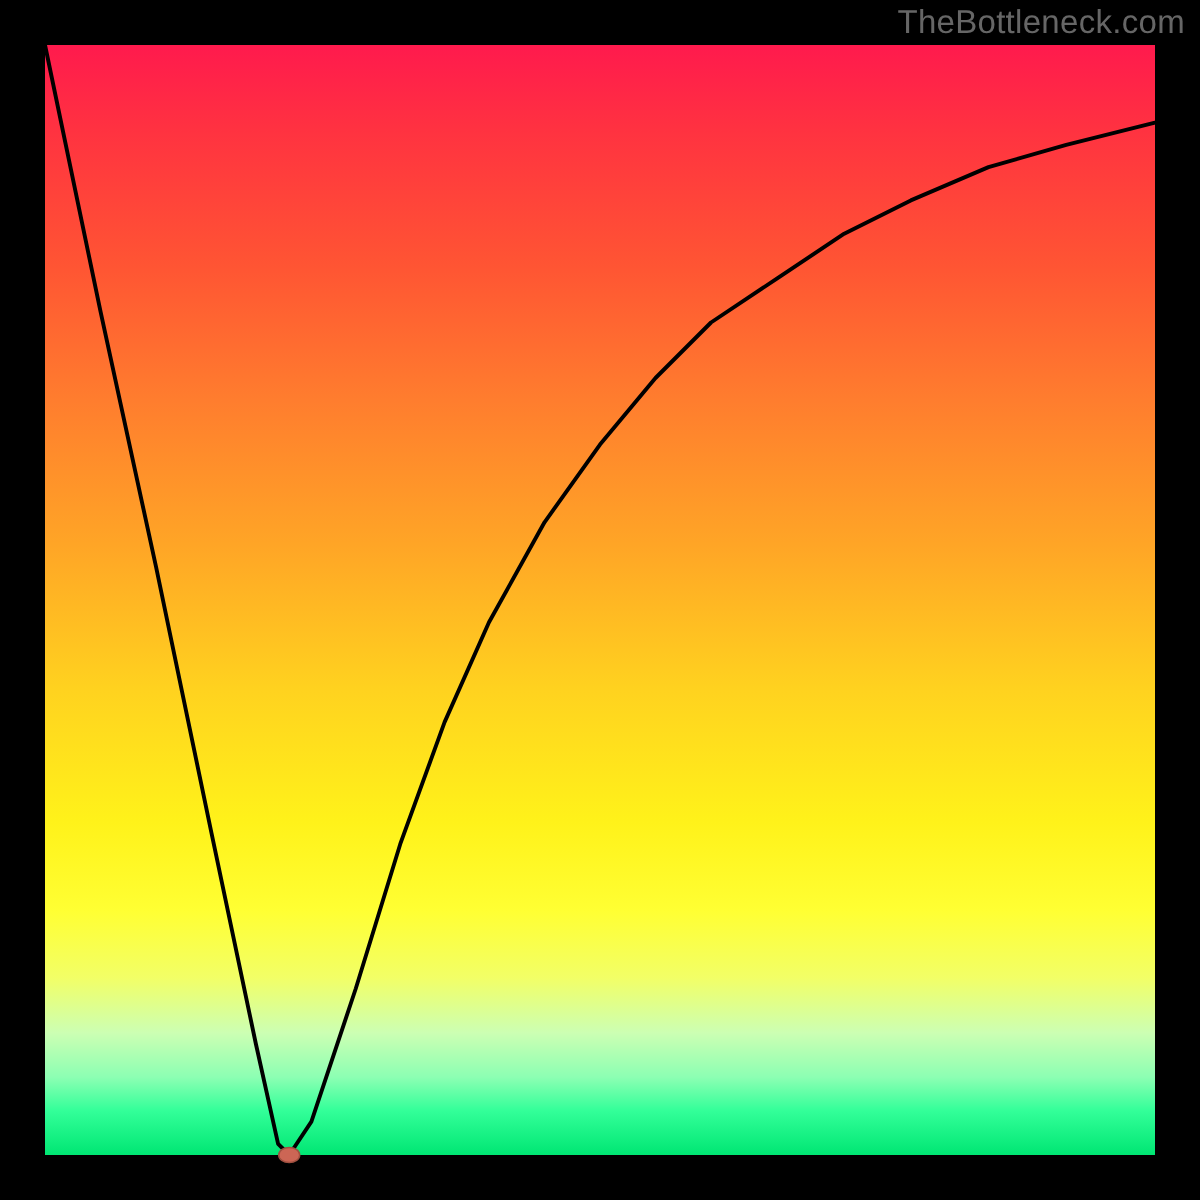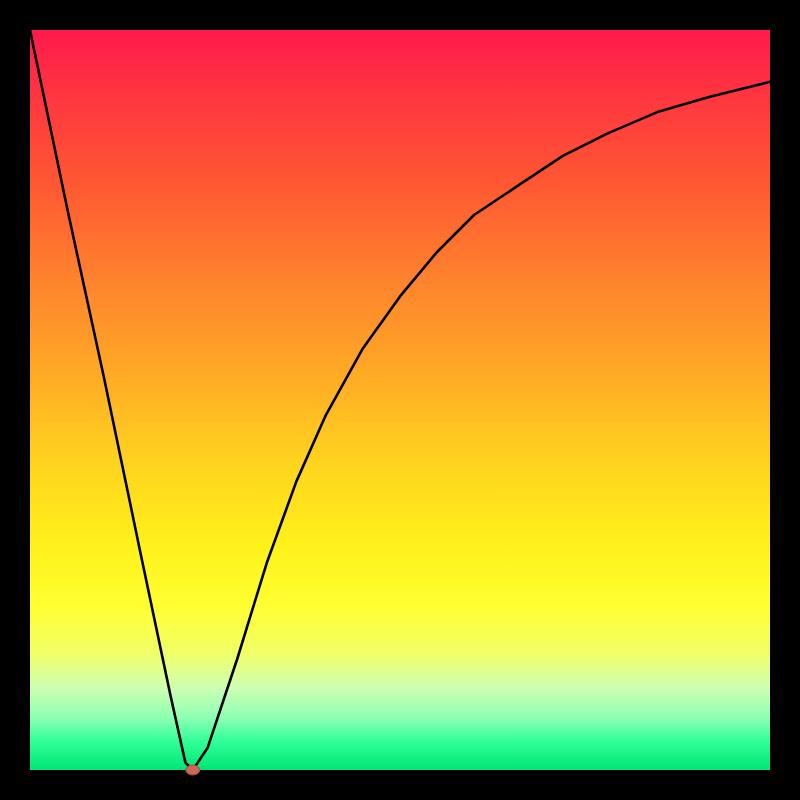--- a/index.html
+++ b/index.html
@@ -60,19 +60,20 @@
   .marker {
     fill: #cc6655;
     stroke: #a05040;
     stroke-width: 1;
   }
 </style>
 </head>
 <body>
 
 <div class="frame">
+  <div class="watermark">TheBottleneck.com</div>
   <div class="plot-area">
     <svg class="curve" viewBox="0 0 740 740" preserveAspectRatio="none">
       <path id="curve-path" d="M0.0 0.0 L37.0 177.6 L74.0 347.8 L111.0 525.4 L140.6 666.0 L155.4 732.6 L162.8 740.0 L177.6 717.8 L207.2 629.0 L236.8 532.8 L266.4 451.4 L296.0 384.8 L333.0 318.2 L370.0 266.4 L407.0 222.0 L444.0 185.0 L488.4 155.4 L532.8 125.8 L577.2 103.6 L629.0 81.4 L680.8 66.6 L740.0 51.8" fill="none" stroke="#000" stroke-width="2.6" stroke-linejoin="round" stroke-linecap="round"></path>
       <ellipse id="marker-dot" class="marker" cx="162.8" cy="740.0" rx="7" ry="5"></ellipse>
     </svg>
   </div>
 </div>
 
 </body></html>

